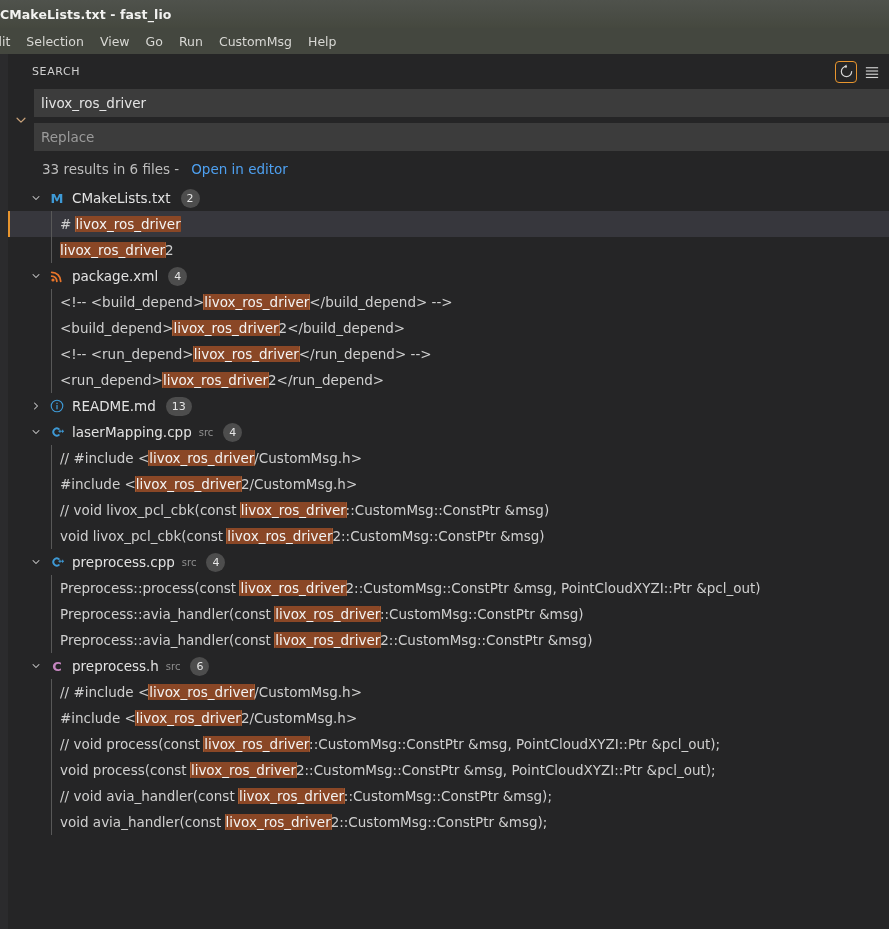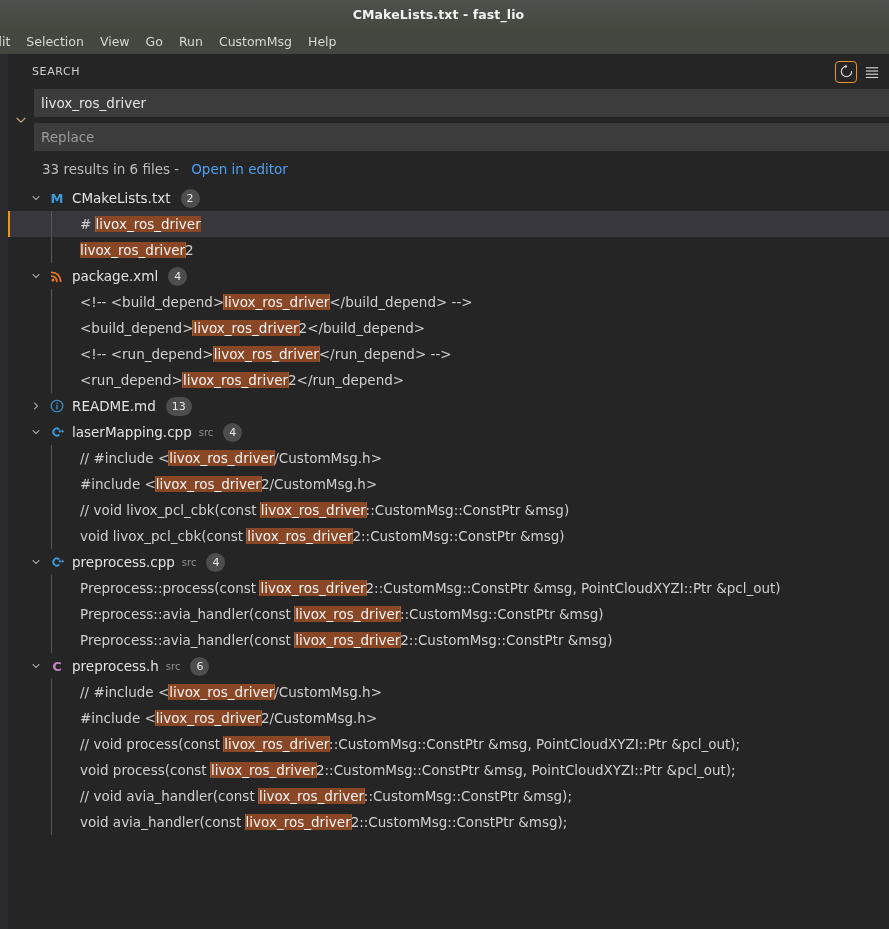--- a/index.html
+++ b/index.html
@@ -12,21 +12,21 @@
     font-family: "DejaVu Sans", "Liberation Sans", sans-serif;
   }
 
   
   .titlebar {
     height: 28px;
     background: #4b4e48;
     background: linear-gradient(180deg, #4f524c 0%, #45483f 100%);
     display: flex;
     align-items: center;
-    justify-content: center;
+    justify-content: flex-start;
     padding-right: 12px;
     position: relative;
   }
   .titlebar-title {
     color: #f2f2f0;
     font-size: 12.5px;
     font-weight: bold;
     letter-spacing: 0.1px;
     white-space: nowrap;
   }
@@ -209,21 +209,21 @@
     color: #e6e6e6;
     font-size: 11px;
     display: inline-flex;
     align-items: center;
     justify-content: center;
     padding: 0 6px;
   }
 
   
   .match-row {
-    padding-left: 72px;
+    padding-left: 52px;
   }
   .match-row .indent-guide {
     position: absolute;
     left: 43px;
     top: 0; bottom: 0;
     width: 1px;
     background: #585858;
   }
   .match-text {
     color: #cfcfcf;

